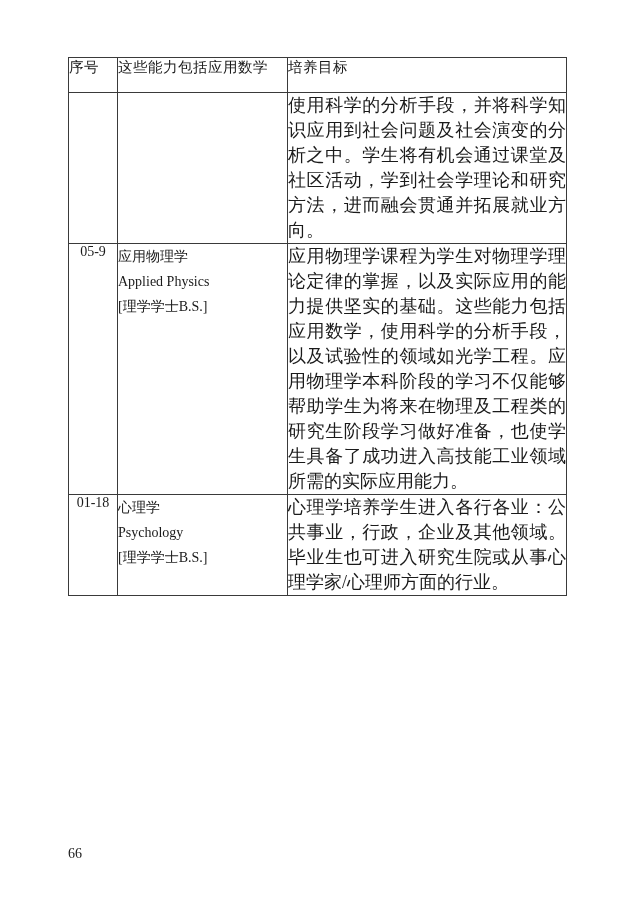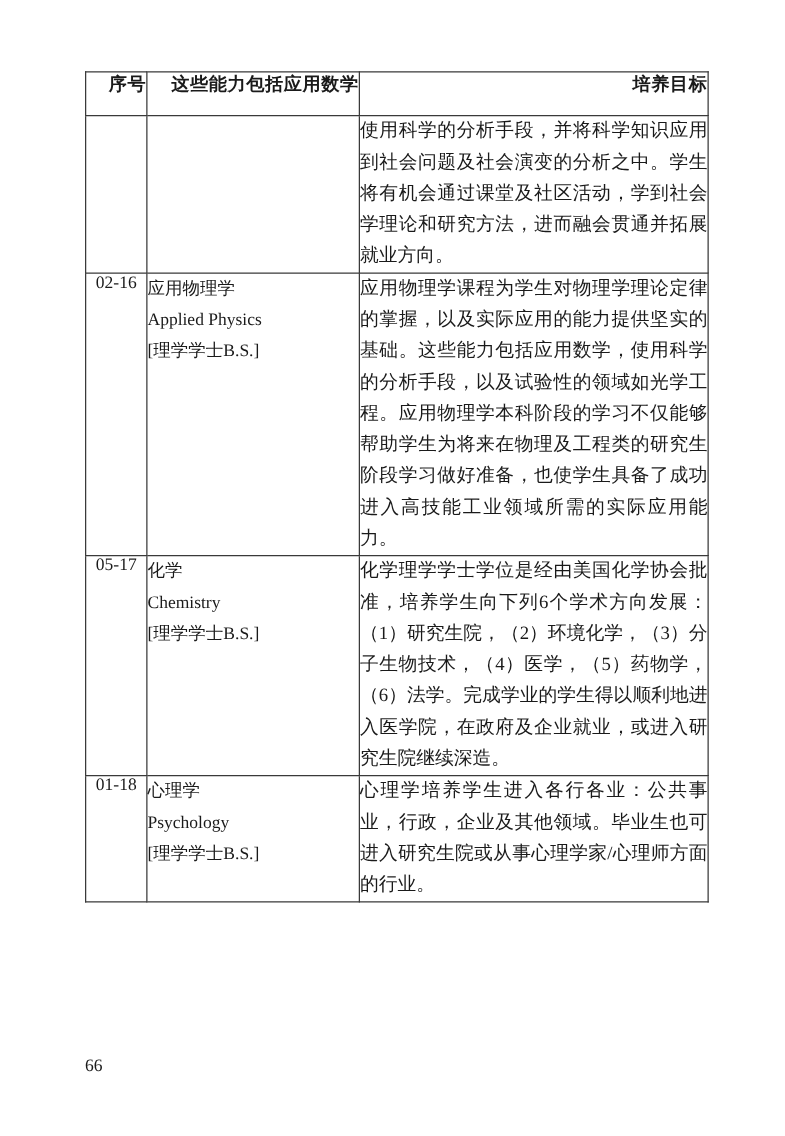--- a/index.html
+++ b/index.html
@@ -40,46 +40,46 @@
     vertical-align: top;
     background: #ffffff;
   }
 
   
   col.c-no    { width: 49px; }
   col.c-major { width: 170px; }
   col.c-goal  { width: 279px; }
 
   .hdr-cell {
-    text-align: right;
+    text-align: left;
     vertical-align: middle;
     height: 34px;
     font-size: 14.5px;
     letter-spacing: 0.5px;
-    font-weight: bold;
+    font-weight: normal;
   }
 
   .no-cell {
     text-align: center;
     vertical-align: middle;
     font-size: 14px;
     font-family: "Liberation Serif", "DejaVu Serif", serif;
   }
 
   .major-cell {
     vertical-align: middle;
     padding: 0 0 0 10px;
     font-size: 14px;
     line-height: 25px;
   }
   .major-cell .ln { white-space: nowrap; }
 
   .goal-cell {
     padding: 6px 5px 7px 4px;
-    font-size: 15px;
+    font-size: 18px;
     line-height: 25px;
     text-align: justify;
     text-justify: inter-ideograph;
     vertical-align: top;
   }
   .goal-cell p {
     margin: 0;
     text-align: justify;
     text-justify: inter-ideograph;
   }
@@ -122,42 +122,31 @@
           <div class="ln"></div>
           <div class="ln"></div>
           <div class="ln"></div>
         </td>
         <td class="goal-cell">
           <p>使用科学的分析手段，并将科学知识应用到社会问题及社会演变的分析之中。学生将有机会通过课堂及社区活动，学到社会学理论和研究方法，进而融会贯通并拓展就业方向。</p>
         </td>
       </tr>
 
       <tr class="r-0516">
-        <td class="no-cell">02-16</td>
+        <td class="no-cell">05-9</td>
         <td class="major-cell">
           <div class="ln">应用物理学</div>
           <div class="ln">Applied Physics</div>
           <div class="ln">[理学学士B.S.]</div>
         </td>
         <td class="goal-cell">
           <p>应用物理学课程为学生对物理学理论定律的掌握，以及实际应用的能力提供坚实的基础。这些能力包括应用数学，使用科学的分析手段，以及试验性的领域如光学工程。应用物理学本科阶段的学习不仅能够帮助学生为将来在物理及工程类的研究生阶段学习做好准备，也使学生具备了成功进入高技能工业领域所需的实际应用能力。</p>
         </td>
       </tr>
 
-      <tr class="r-0517">
-        <td class="no-cell">05-17</td>
-        <td class="major-cell">
-          <div class="ln">化学</div>
-          <div class="ln">Chemistry</div>
-          <div class="ln">[理学学士B.S.]</div>
-        </td>
-        <td class="goal-cell">
-          <p>化学理学学士学位是经由美国化学协会批准，培养学生向下列6个学术方向发展：（1）研究生院，（2）环境化学，（3）分子生物技术，（4）医学，（5）药物学，（6）法学。完成学业的学生得以顺利地进入医学院，在政府及企业就业，或进入研究生院继续深造。</p>
-        </td>
-      </tr>
 
       <tr class="r-0518">
         <td class="no-cell">01-18</td>
         <td class="major-cell">
           <div class="ln">心理学</div>
           <div class="ln">Psychology</div>
           <div class="ln">[理学学士B.S.]</div>
         </td>
         <td class="goal-cell">
           <p>心理学培养学生进入各行各业：公共事业，行政，企业及其他领域。毕业生也可进入研究生院或从事心理学家/心理师方面的行业。</p>

